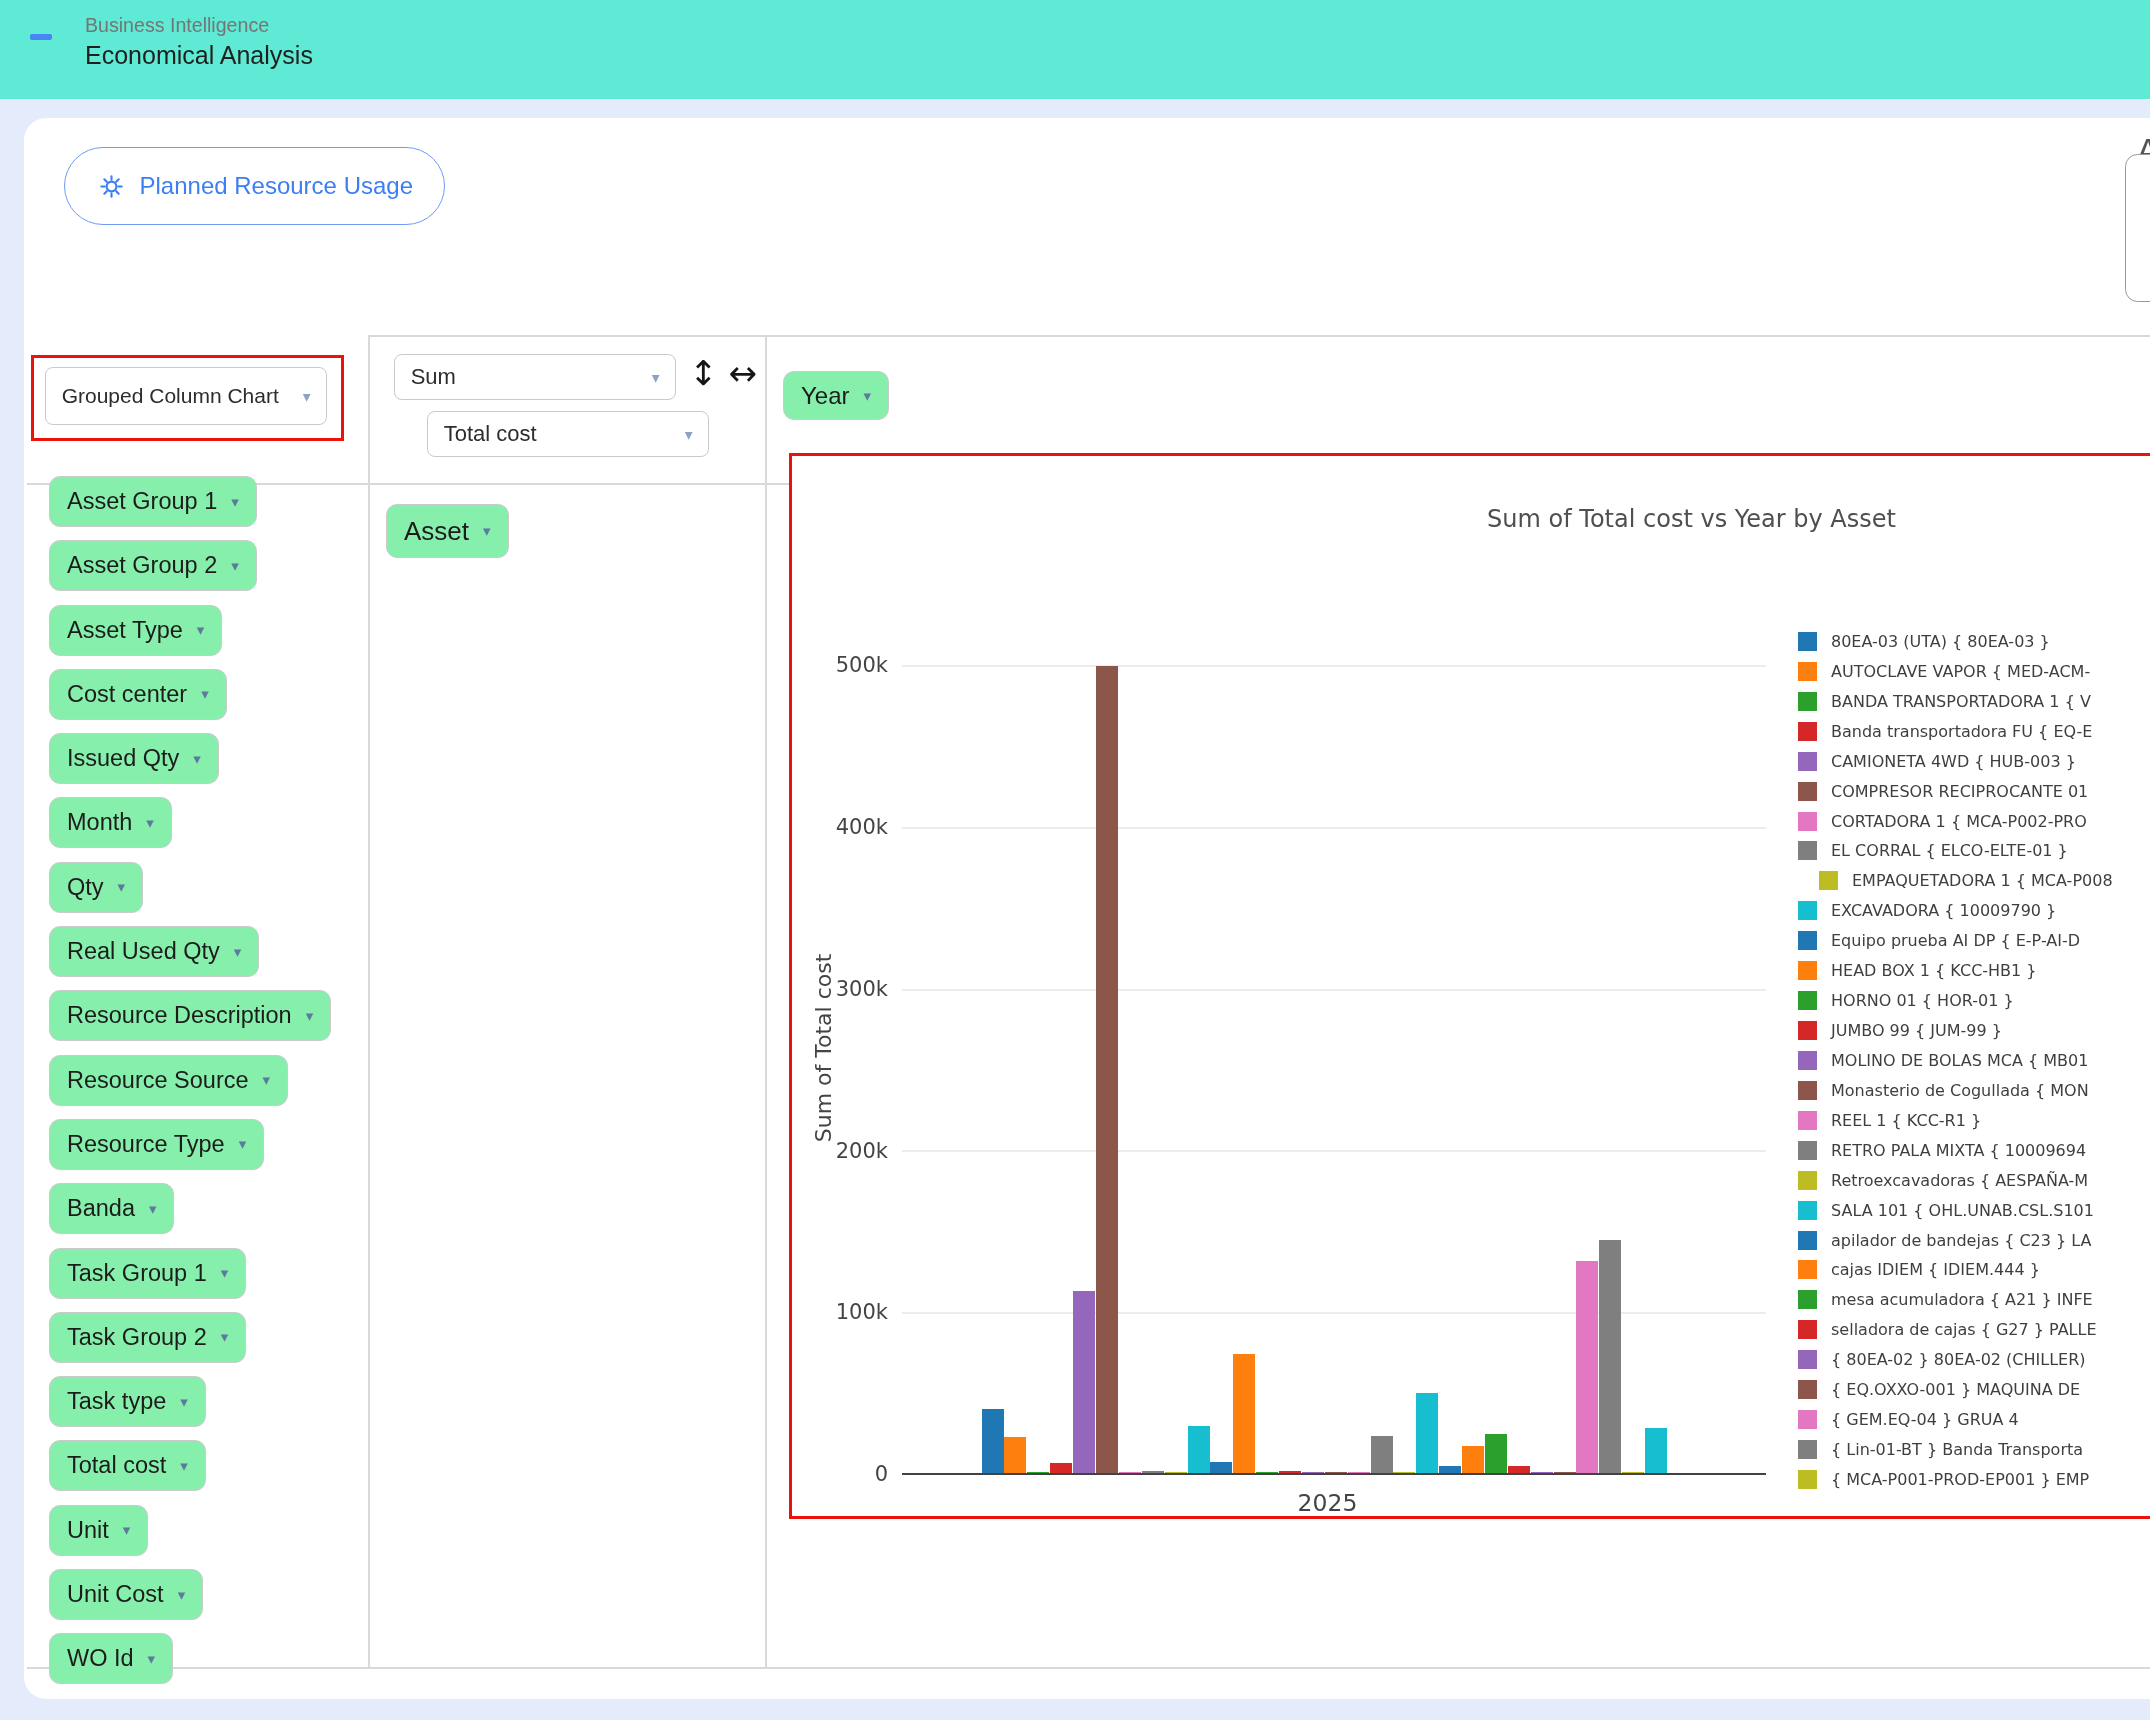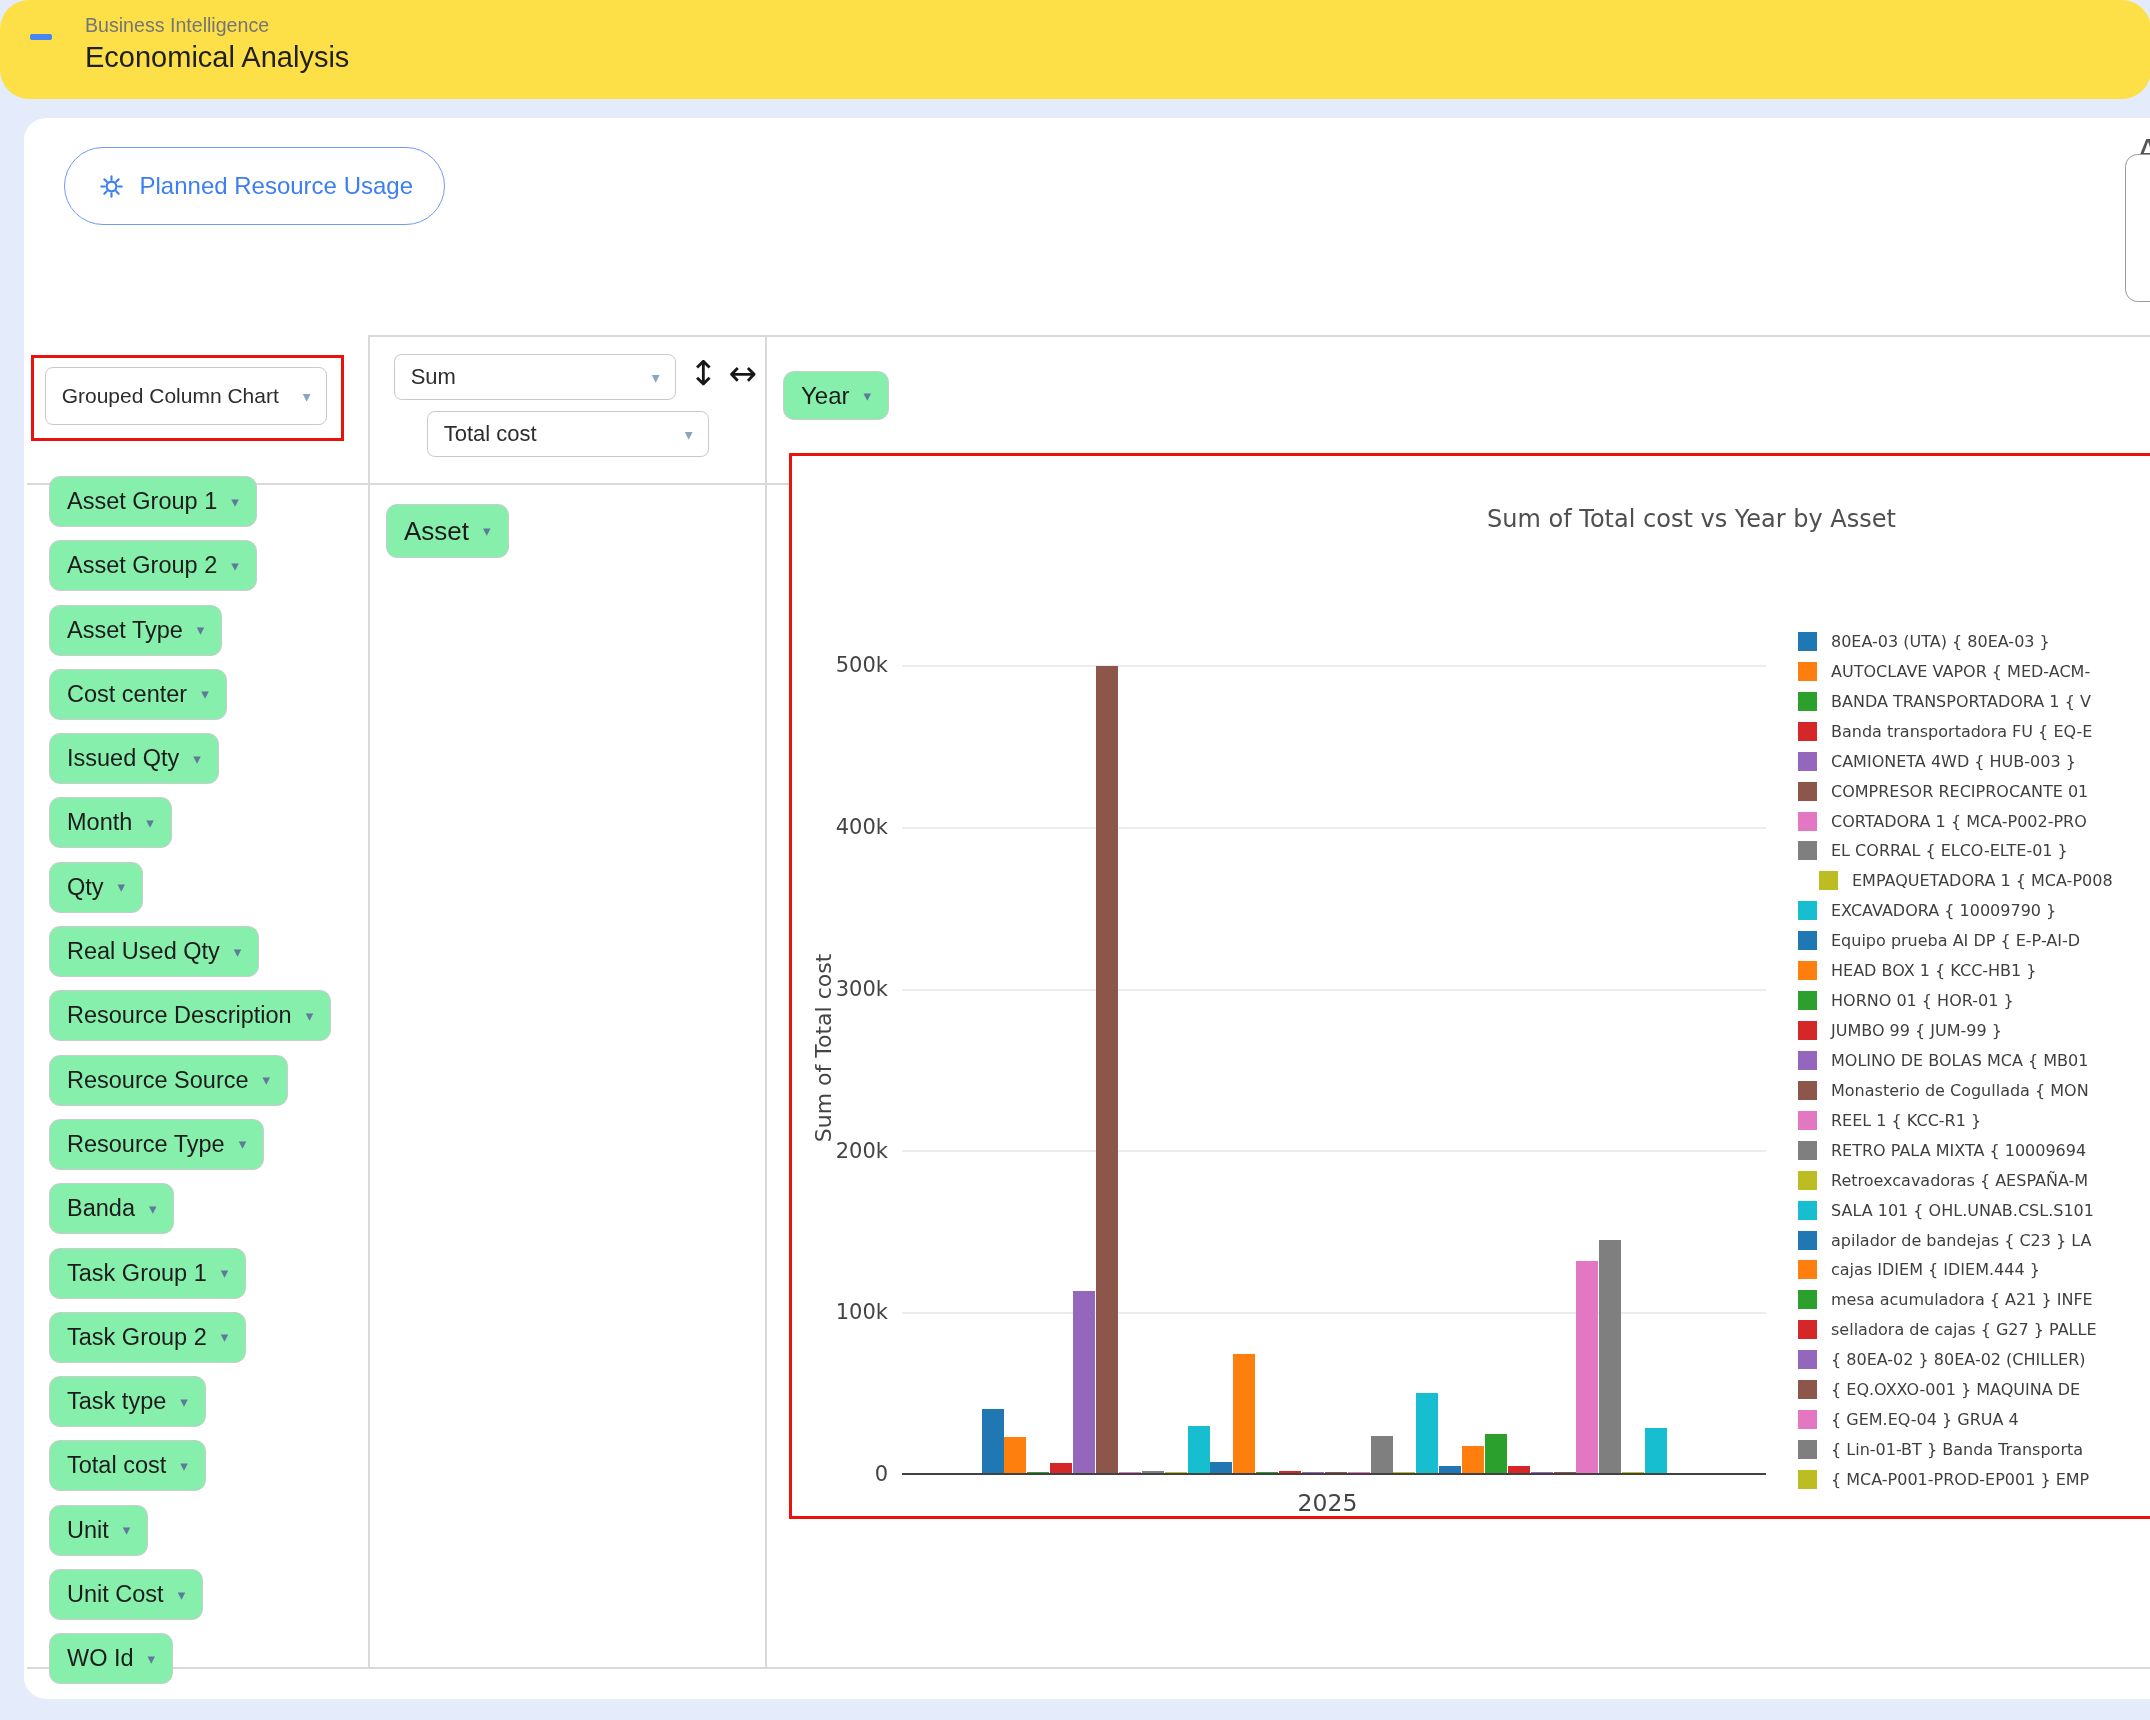--- a/index.html
+++ b/index.html
@@ -1,23 +1,23 @@
 <!DOCTYPE html>
 <html style="font-size:12.5px"><head>
 <meta charset="utf-8">
 <style>
   html,body{margin:0;padding:0;}
   #app{position:relative;width:2151px;height:1721px;background:#e4ecfb;overflow:hidden;
        font-family:"Liberation Sans",sans-serif;}
   
-  .header{position:absolute;left:0;top:0;width:2151px;height:99px;background:#fde047;border-radius:29px;}
+  .header{position:absolute;left:0;top:0;width:2151px;height:99px;background:#5eead4;}
   .hamburger{position:absolute;left:30px;top:34px;width:38px;height:31px;cursor:pointer;}
   .hamburger .bar{height:5.5px;border-radius:3.1px;background:#4886f4;margin-bottom:7px;}
   .app-title{position:absolute;left:85px;top:14px;font-size:19.6px;color:#757575;}
-  .page-title{position:absolute;left:85px;top:41px;font-size:29px;color:#1f1f1f;}
+  .page-title{position:absolute;left:85px;top:41px;font-size:25px;color:#1f1f1f;}
   
   .card{position:absolute;left:23.5px;top:118px;width:2151px;height:1581px;background:#ffffff;border-radius:22px;}
   
   .tab-bar{position:absolute;left:64px;top:147px;height:76px;display:flex;align-items:stretch;
     border:1.6px solid #6f9bf3;border-radius:47px;overflow:hidden;background:#fff;}
   .tab{display:flex;align-items:center;gap:12.5px;padding:0 31px;color:#3c7ef3;font-size:24px;
     font-weight:500;cursor:pointer;white-space:nowrap;}
   .tab.active{background:#4886f4;color:#ffffff;}
   .tab svg{display:block;}
   

